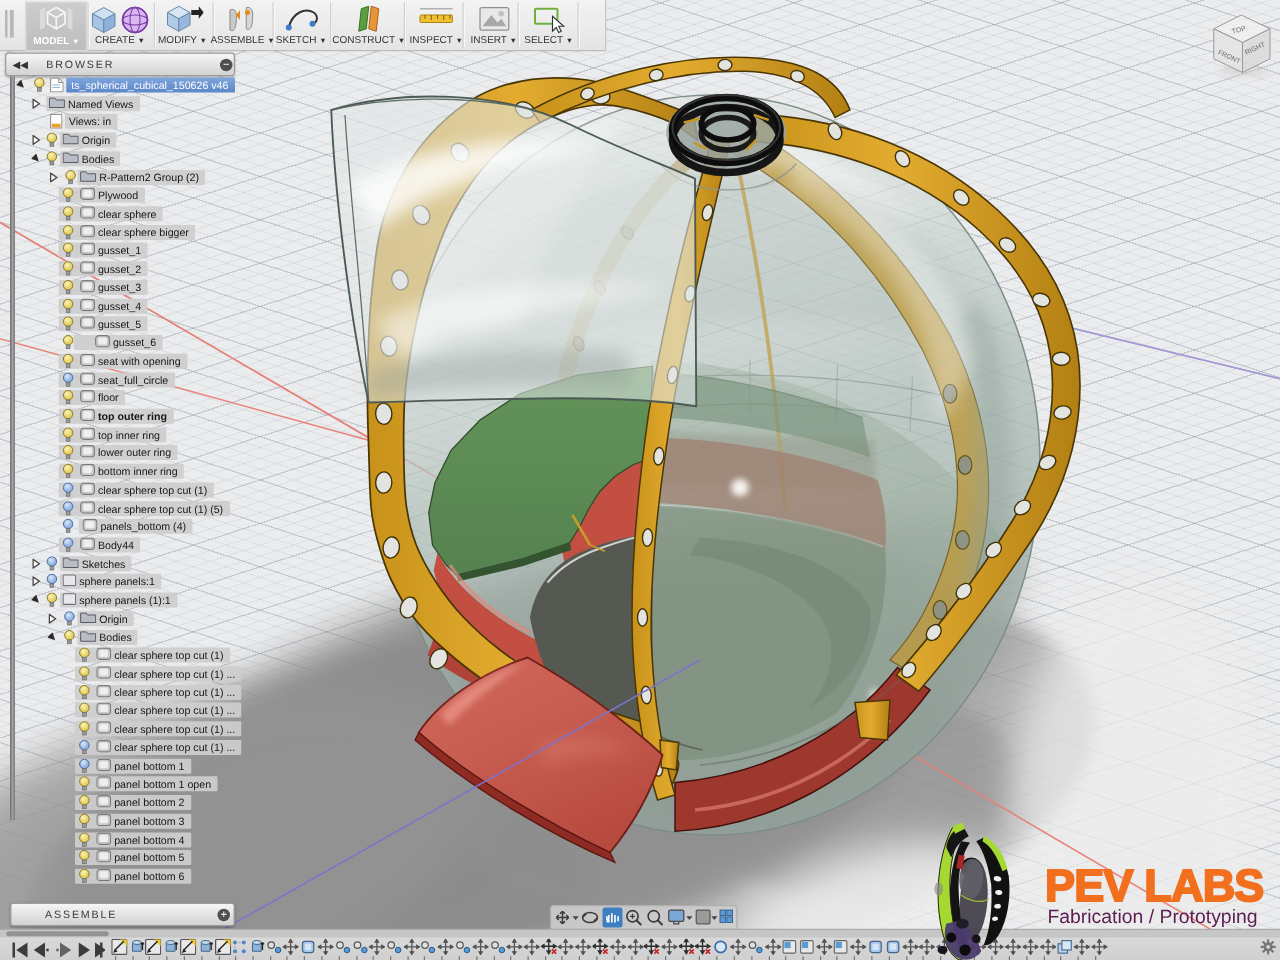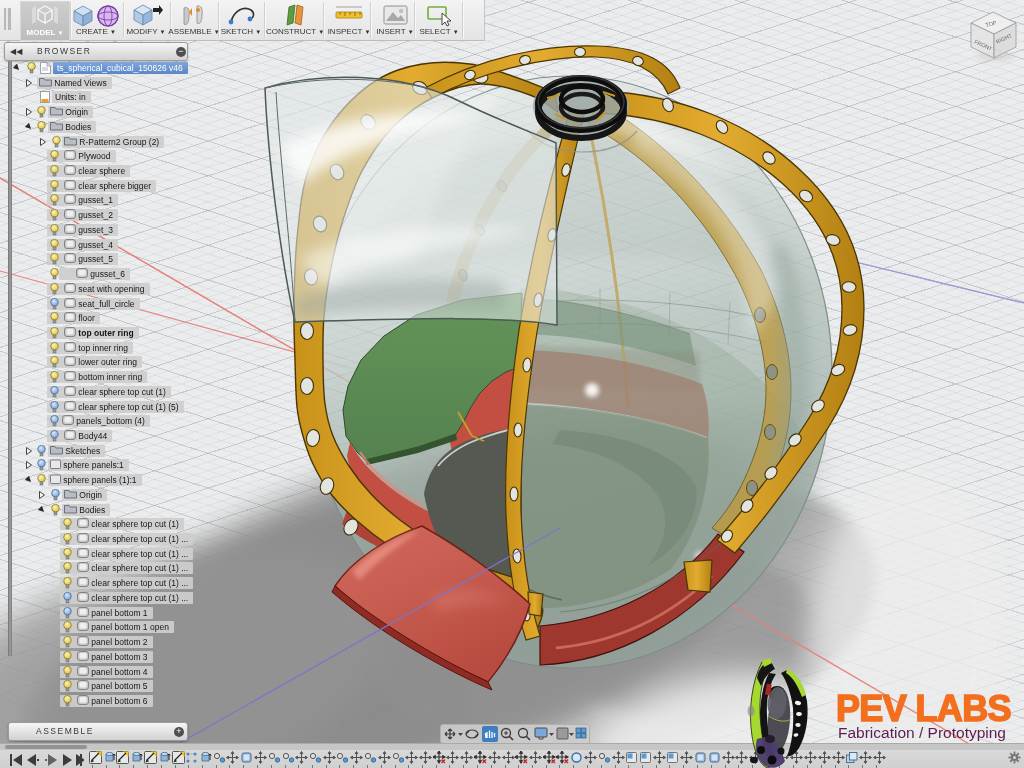--- a/index.html
+++ b/index.html
@@ -346,21 +346,21 @@
 <svg class="ui" style="left:25px;top:79px" width="8" height="8">
       <path d="M1.5,0.5 L6.5,4 L1.5,7.5 Z" fill="#f8f8f8" stroke="#444" stroke-width="1"></path>
     </svg>
 <div class="chip" style="left:37px;top:77px;padding-left:2px;"><svg width="13" height="10" style="vertical-align:-1px">
         <path d="M0.5,1.5 L5,1.5 L6,3 L12.5,3 L12.5,9 L0.5,9 Z" fill="#b8bcc4" stroke="#5a5a66" stroke-width="0.8"></path>
       </svg> Named Views</div>
 <svg class="ui" style="left:40px;top:91px" width="10" height="12">
       <rect x="0.5" y="0.5" width="9" height="11" fill="#fdfdfd" stroke="#8a8a8a" stroke-width="0.8"></rect>
       <rect x="1.5" y="8" width="7" height="3" fill="#e8a030"></rect>
     </svg>
-<div class="chip" style="left:52px;top:91px;padding-left:3px;">Units: in</div>
+<div class="chip" style="left:52px;top:91px;padding-left:3px;">Views: in</div>
 <svg class="ui" style="left:25px;top:108px" width="8" height="8">
       <path d="M1.5,0.5 L6.5,4 L1.5,7.5 Z" fill="#f8f8f8" stroke="#444" stroke-width="1"></path>
     </svg>
 <svg class="ui" style="left:37px;top:106px" width="9" height="12">
       <defs>
         <radialGradient id="b37_106" cx="40%" cy="35%">
           <stop offset="0%" stop-color="#faf3c0"></stop>
           <stop offset="100%" stop-color="#e5cf5e"></stop>
         </radialGradient>
       </defs>
@@ -647,21 +647,21 @@
 <svg class="ui" style="left:50px;top:401px" width="9" height="12">
       <defs>
         <radialGradient id="b50_401" cx="40%" cy="35%">
           <stop offset="0%" stop-color="#dce8f8"></stop>
           <stop offset="100%" stop-color="#8fb2e0"></stop>
         </radialGradient>
       </defs>
       <circle cx="4.5" cy="4.2" r="3.8" fill="url(#b50_401)" stroke="#4a6ba0" stroke-width="0.8"></circle>
       <rect x="3" y="8" width="3" height="3" fill="#9a9a9a" stroke="#666" stroke-width="0.5"></rect>
     </svg>
-<div class="chip" style="left:47px;top:415px;padding-left:15px;"><svg width="12" height="10" style="vertical-align:-1px">
+<div class="chip" style="left:63px;top:415px;padding-left:3px;"><svg width="12" height="10" style="vertical-align:-1px">
         <rect x="0.5" y="0.5" width="11" height="9" rx="2.5" fill="#c9c9c9" stroke="#7a7a7a" stroke-width="0.9"></rect>
         <rect x="2.5" y="2" width="7" height="5.5" rx="1.5" fill="#efefef"></rect>
       </svg> panels_bottom (4)</div>
 <svg class="ui" style="left:50px;top:415px" width="9" height="12">
       <defs>
         <radialGradient id="b50_415" cx="40%" cy="35%">
           <stop offset="0%" stop-color="#dce8f8"></stop>
           <stop offset="100%" stop-color="#8fb2e0"></stop>
         </radialGradient>
       </defs>

